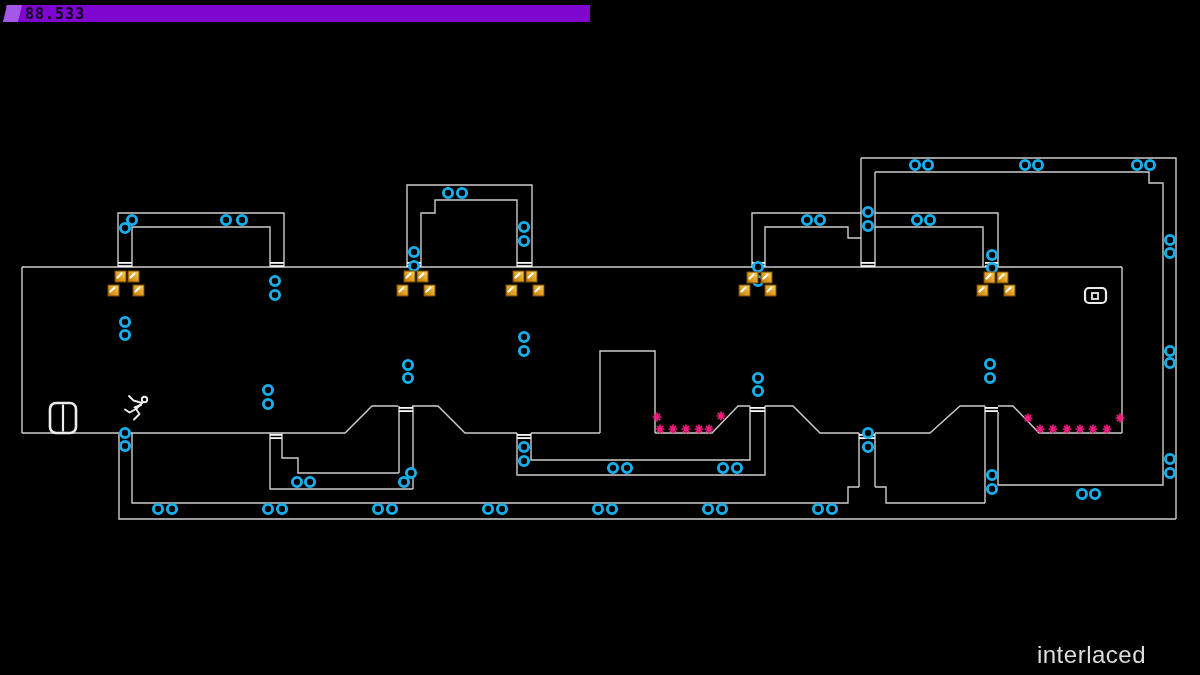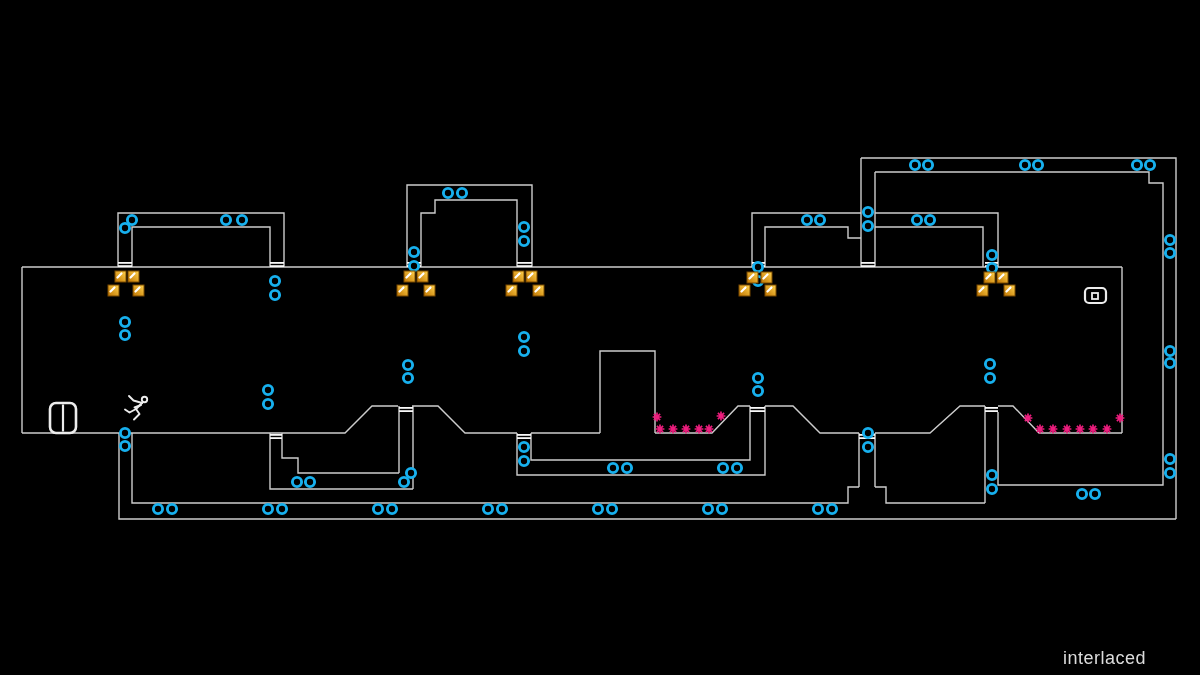--- a/index.html
+++ b/index.html
@@ -4,28 +4,33 @@
 <style>
   html,body{margin:0;padding:0;background:#000;}
   .stage{position:relative;width:1200px;height:675px;background:#000;overflow:hidden;
          font-family:"Liberation Sans",sans-serif;}
   .hud-bar{position:absolute;left:6px;top:5px;width:584px;height:17px;}
   .hud-main{position:absolute;left:0;top:0;width:100%;height:100%;}
   .hud-notch{position:absolute;left:-1px;top:0;width:15px;height:17px;transform:skewX(-14deg);}
   .score{position:absolute;left:19px;top:1px;font-family:"DejaVu Sans Mono",monospace;
          font-size:15px;font-weight:bold;letter-spacing:1px;color:#0d001a;line-height:16px;}
   svg.level{position:absolute;left:0;top:0;}
-  .level-name{position:absolute;right:54px;bottom:6px;font-size:18px;color:#dcdcdc;
+  .level-name{position:absolute;right:54px;bottom:6px;font-size:24px;color:#dcdcdc;
               letter-spacing:0.5px;font-family:"Liberation Sans",sans-serif;}
 </style>
 </head>
 <body>
 
 <div class="stage">
 
+  <div class="hud-bar">
+    <div class="hud-main" style="background: rgb(126, 6, 207);"></div>
+    <div class="hud-notch" style="background: rgb(165, 88, 232);"></div>
+    <span class="score">88.533</span>
+  </div>
 
   <svg class="level" width="1200" height="675" viewBox="0 0 1200 675">
     <defs>
       <linearGradient id="goldg" x1="0" y1="1" x2="1" y2="0">
         <stop offset="0" id="goldg-dark" stop-color="#c07400"></stop>
         <stop offset="1" id="goldg-light" stop-color="#ffd24d"></stop>
       </linearGradient>
     </defs>
     <g>
         <path d="M22,267 H1122" fill="none" stroke="#cdcdcd" stroke-width="1.4"></path>

